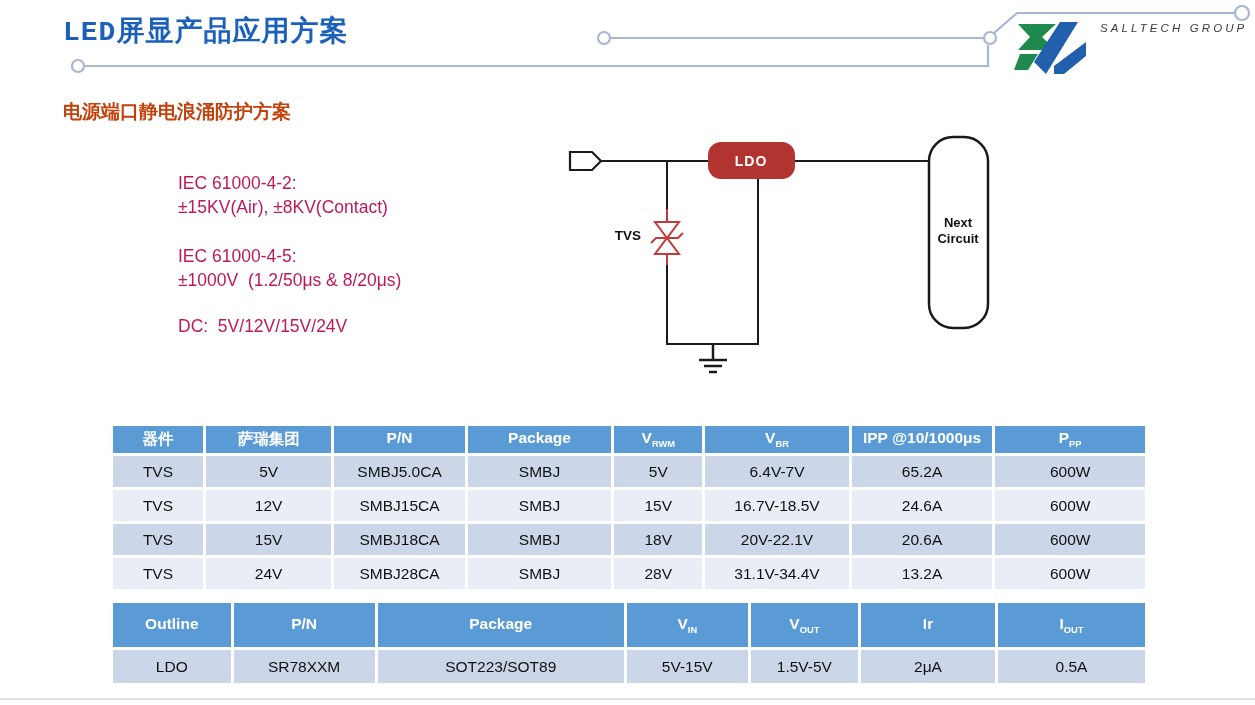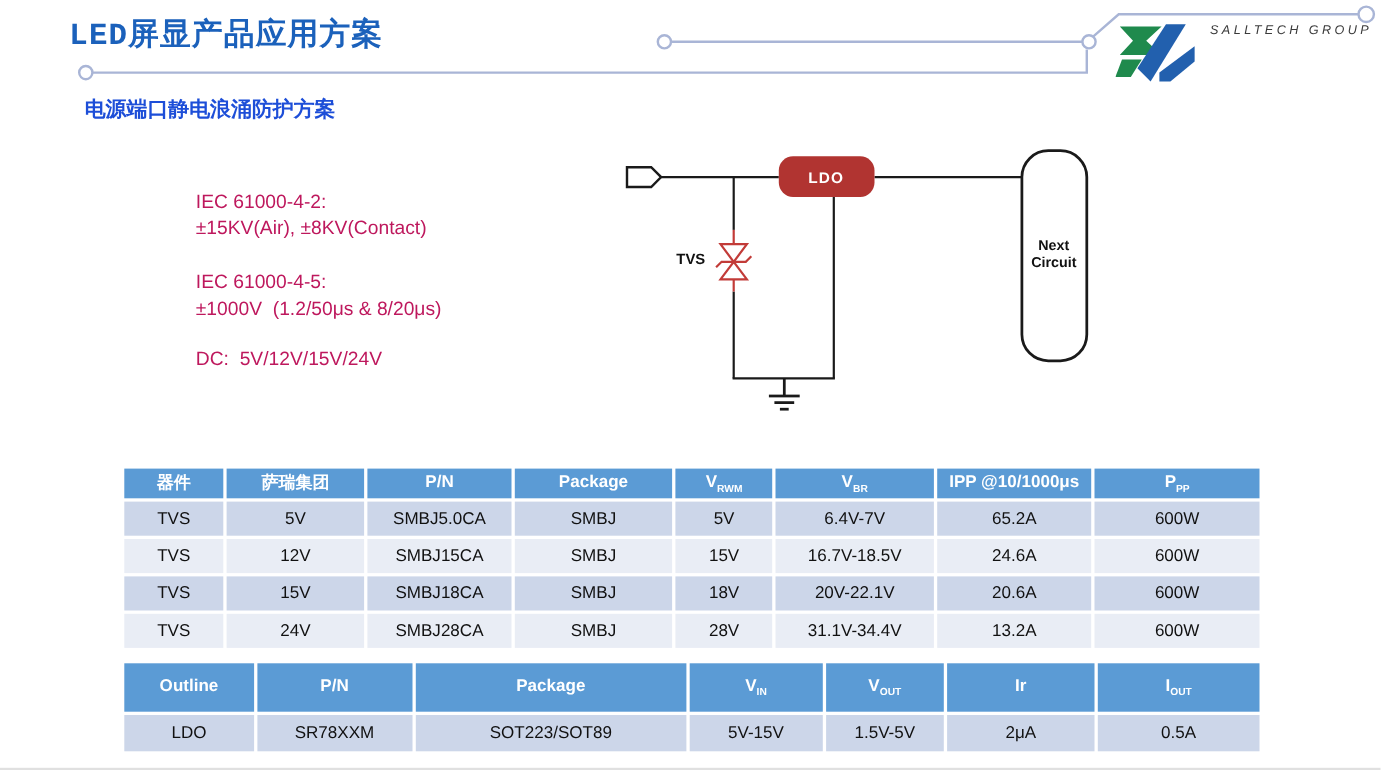--- a/index.html
+++ b/index.html
@@ -17,21 +17,21 @@
   html,body{margin:0;padding:0;}
   body{
     width:1255px;height:705px;position:relative;background:#ffffff;
     font-family:"Liberation Sans", sans-serif;overflow:hidden;
   }
   .title{
     position:absolute;left:63px;top:12px;font-size:28px;font-weight:bold;
     color:var(--title-blue);letter-spacing:1px;font-family:Liberation Mono, monospace;
   }
   .subtitle{
-    position:absolute;left:63px;top:86px;font-size:19px;font-weight:bold;color:#1d4ed8;margin-left:14px;
+    position:absolute;left:63px;top:99px;font-size:19px;font-weight:bold;color:#c2410c;
   }
   .deco-svg{position:absolute;left:0;top:0;}
   .logo{position:absolute;left:1014px;top:20px;display:flex;align-items:flex-start;}
   .logo-mark{width:76px;height:58px;}
   .logo-text{margin-left:10px;}
   .logo-cn{font-size:28px;font-weight:bold;color:#1a1a1a;letter-spacing:3px;line-height:34px;}
   .logo-en{font-size:11.5px;color:#3a3a3a;letter-spacing:3.1px;margin-top:2px;font-style:italic;}
   .spec-line{position:absolute;left:178px;font-size:17.5px;color:#be185d;white-space:pre;}
   .circuit{position:absolute;left:550px;top:120px;}
   .wire{stroke:var(--wire-black);stroke-width:2;fill:none;}

